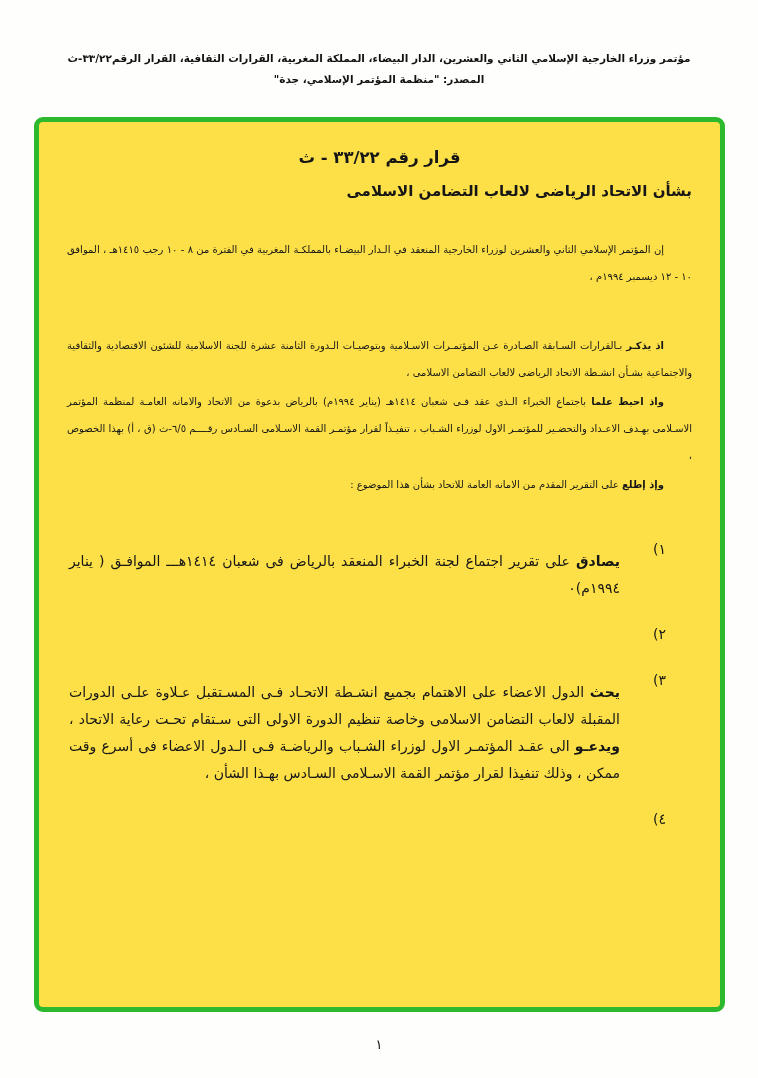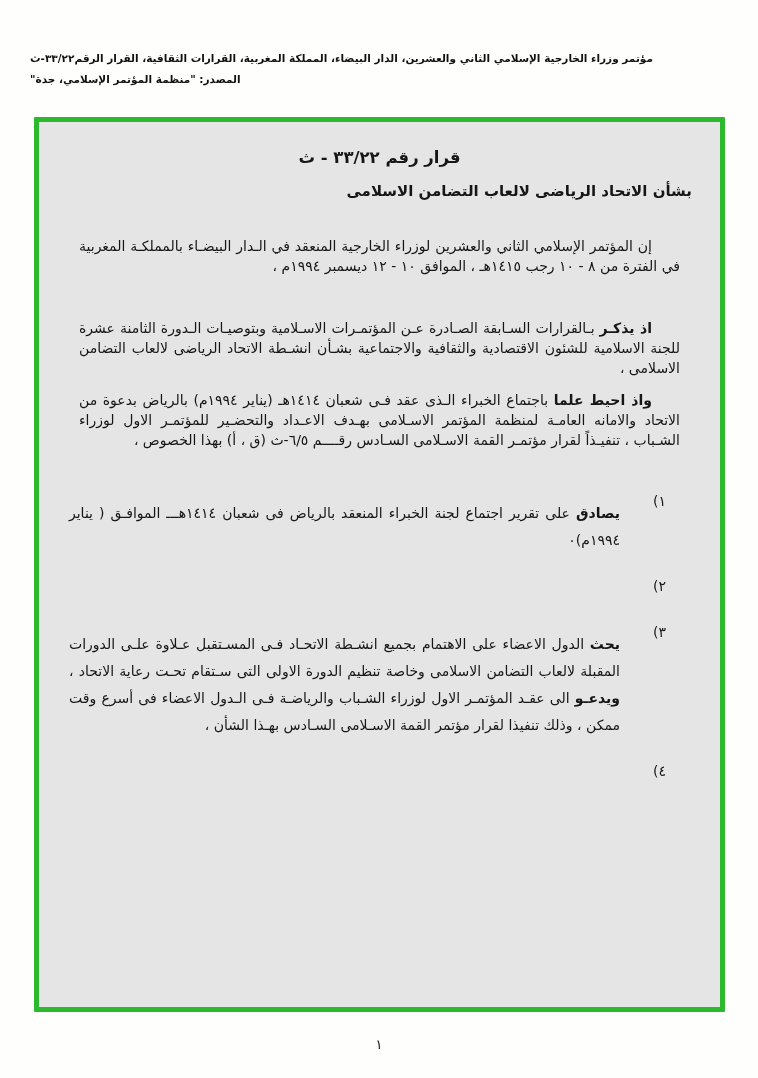--- a/index.html
+++ b/index.html
@@ -12,52 +12,52 @@
   }
   .page {
     position: relative;
     width: 758px; height: 1078px;
     direction: rtl;
     background: #fefefc;
   }
   .header-note {
     position: absolute;
     top: 48px; right: 30px; left: 30px;
-    text-align: left;
+    text-align: center;
     font-weight: bold;
     font-size: 10.5px;
     line-height: 21px;
     color: #111;
   }
   .frame {
     position: absolute;
     top: 117px; left: 34px;
     width: 691px; height: 895px;
     box-sizing: border-box;
     border: 5px solid #2db92d;
-    border-radius: 1px;
+    border-radius: 9px;
     padding: 20px 28px 0 28px;
-    background: #e5e5e5;
+    background: #fde047;
     overflow: hidden;
   }
   .title {
     margin: 6px 0 0 0;
     text-align: center;
     font-size: 16.5px;
     font-weight: bold;
   }
   .subtitle {
     margin: 15px 0 0 0;
     font-size: 15px;
     font-weight: bold;
   }
   .para {
-    margin: 12px;
-    font-size: 14px;
-    line-height: 20px;
+    margin: 0;
+    font-size: 10px;
+    line-height: 27px;
     text-align: justify;
     text-justify: inter-word;
   }
   .intro   { margin-top: 36px; text-indent: 28px; }
   .clause-first { margin-top: 42px; text-indent: 28px; }
   .clause  { margin-top: 2px;  text-indent: 28px; }
   .lead { font-weight: bold; }
   .list { margin-top: 38px; padding-left: 2px; }
   .item {
     display: flex;
@@ -99,20 +99,21 @@
 
     <h1 class="title">قرار رقم ٣٣/٢٢ - ث</h1>
     <h2 class="subtitle">بشأن الاتحاد الرياضى لالعاب التضامن الاسلامى</h2>
 
     <p class="para intro">إن المؤتمر الإسلامي الثاني والعشرين لوزراء الخارجية المنعقد في الـدار البيضـاء بالمملكـة المغربية في الفترة من ٨ - ١٠ رجب ١٤١٥هـ ، الموافق ١٠ - ١٢ ديسمبر ١٩٩٤م ،</p>
 
     <p class="para clause-first"><strong class="lead">اذ يذكـر</strong><span> بـالقرارات السـابقة الصـادرة عـن المؤتمـرات الاسـلامية وبتوصيـات الـدورة الثامنة عشرة للجنة الاسلامية للشئون الاقتصادية والثقافية والاجتماعية بشـأن انشـطة الاتحاد الرياضى لالعاب التضامن الاسلامى ،</span></p>
 
     <p class="para clause"><strong class="lead">واذ احيط علما</strong><span> باجتماع الخبراء الـذى عقد فـى شعبان ١٤١٤هـ (يناير ١٩٩٤م) بالرياض بدعوة من الاتحاد والامانه العامـة لمنظمة المؤتمر الاسـلامى بهـدف الاعـداد والتحضـير للمؤتمـر الاول لوزراء الشـباب ، تنفيـذاً لقرار مؤتمـر القمة الاسـلامى السـادس رقــــم ٦/٥-ث (ق ، أ) بهذا الخصوص ،</span></p>
 
+    <p class="para clause"><strong class="lead">وإذ إطلع</strong><span> على التقرير المقدم من الامانه العامة للاتحاد بشأن هذا الموضوع :</span></p>
 
     <div class="list">
 
       <div class="item">
         <span class="item-num">١)</span>
         <p class="item-text"><strong class="lead">يصادق</strong><span> على تقرير اجتماع لجنة الخبراء المنعقد بالرياض فى شعبان ١٤١٤هـــ الموافـق ( يناير ١٩٩٤م)٠</span></p>
       </div>
 
       <div class="item">
         <span class="item-num">٢)</span>

